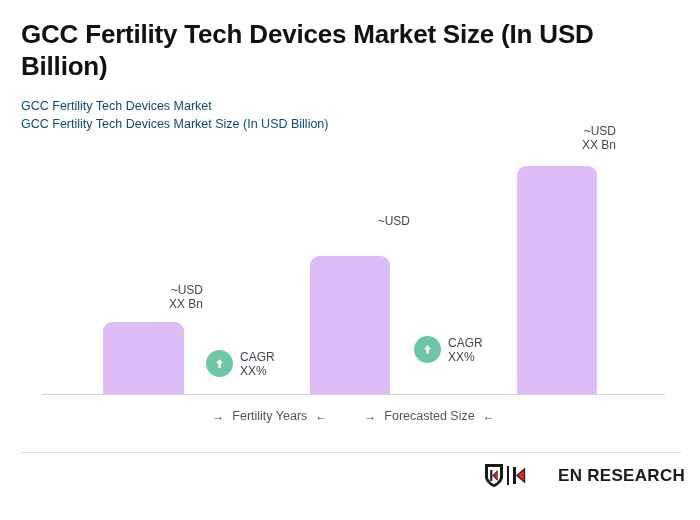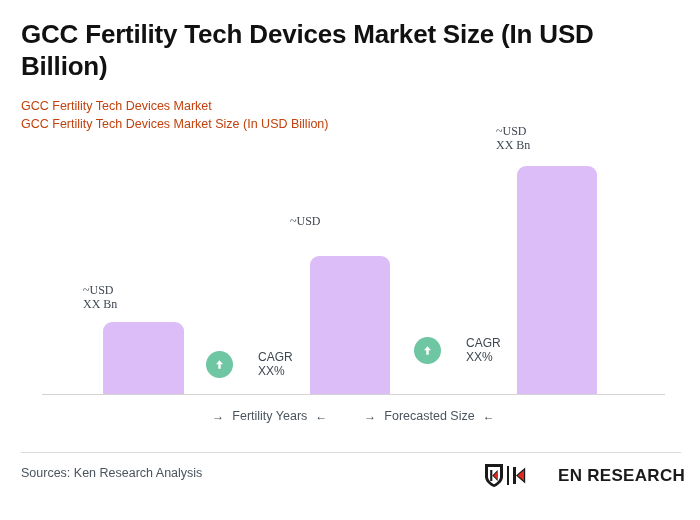--- a/index.html
+++ b/index.html
@@ -38,21 +38,21 @@
 
   .subtitle-block {
     position: absolute;
     left: 21px;
     top: 97px;
     width: 560px;
   }
   .subtitle {
     font-size: 12.5px;
     line-height: 18px;
-    color: #c2410c;
+    color: #0c4a6e;
   }
 
   
   .plot {
     position: absolute;
     left: 0;
     top: 0;
     width: 700px;
     height: 520px;
   }
@@ -74,34 +74,32 @@
   }
   .bar-1 { left: 103px; width: 81px; height: 72px; }
   .bar-2 { left: 310px; width: 80px; height: 138px; }
   .bar-3 { left: 517px; width: 80px; height: 228px; }
 
   .bar-value {
     position: absolute;
     font-size: 12px;
     line-height: 14px;
     color: #3e4750;
-    text-align: left;
+    text-align: right;
     width: 120px;
-    font-family: Liberation Serif, serif;
   }
   .bar-value-1 { left: 83px; top: 283px; }
   .bar-value-2 { left: 290px; top: 214px; }
   .bar-value-3 { left: 496px; top: 124px; }
 
   
   .cagr {
     position: absolute;
     display: flex;
-    align-items: center;
-    gap: 25px;
+    gap: 7px;
   }
   .cagr-1 { left: 206px; top: 350px; }
   .cagr-2 { left: 414px; top: 336px; }
 
   .cagr-circle {
     width: 27px;
     height: 27px;
     border-radius: 50%;
     background: #6ec6a3;
     display: flex;
@@ -248,21 +246,20 @@
       </div>
       <div class="period">
         <span class="arrow">→</span>
         <span>Forecasted Size</span>
         <span class="arrow">←</span>
       </div>
     </div>
   </div>
 
   <div class="footer-rule"></div>
-  <div class="sources">Sources: Ken Research Analysis</div>
 
   <div class="logo">
     <svg class="logo-mark" width="20" height="25" viewBox="0 0 20 25" aria-hidden="true">
       <path d="M1 1 H19 V13.5 C19 19 13.5 22.8 10 24 C6.5 22.8 1 19 1 13.5 Z" fill="#1a1a1a"></path>
       <path d="M4 4 H16 V13.3 C16 17.4 12.5 20.2 10 21.2 C7.5 20.2 4 17.4 4 13.3 Z" fill="#ffffff"></path>
       <rect x="6.2" y="7" width="2.1" height="11" fill="#1a1a1a"></rect>
       <path d="M8.3 12.5 L13.6 7 L13.6 18 Z" fill="#1a1a1a"></path>
       <path d="M9.6 12.4 L13.4 8.4 L13.4 16.4 Z" fill="#e0281f"></path>
     </svg>
     <span class="logo-divider"></span>

